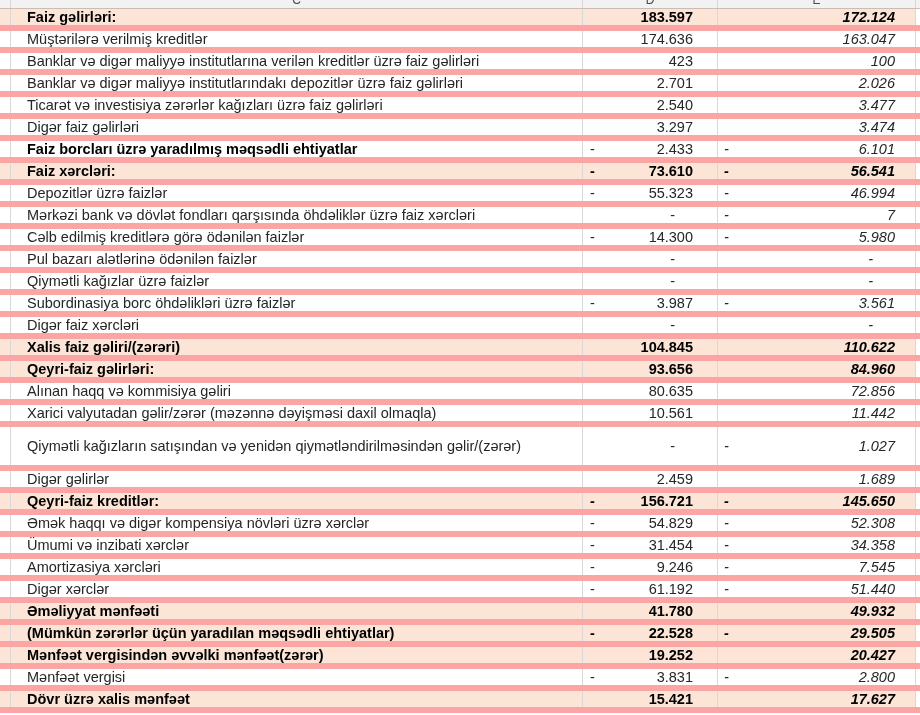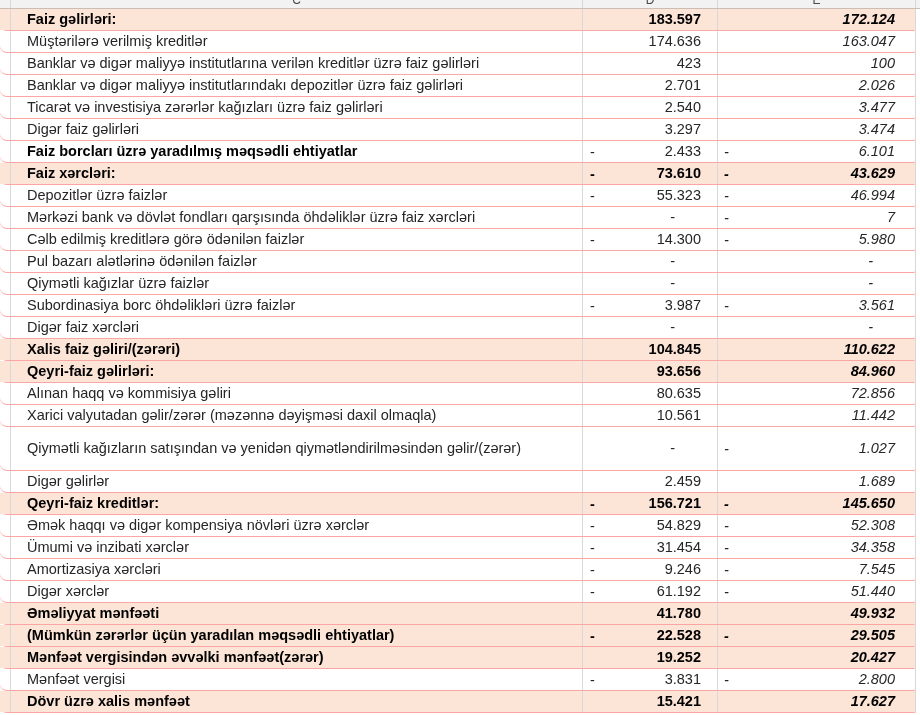--- a/index.html
+++ b/index.html
@@ -14,28 +14,28 @@
   .colheads .hc{box-sizing:border-box;border-right:1px solid #d8d8d8;
                 display:flex;justify-content:center;overflow:hidden;}
   .colheads .hc span{font-size:12px;line-height:14px;color:#4a4a52;margin-top:-7px;}
   .hc.w-sliver{width:11px;}
   .hc.w-label{width:572px;}
   .hc.w-d{width:135px;}
   .hc.w-e{width:198px;}
   .hc.w-fill{width:4px;border-right:none;}
 
   
-  .row{display:flex;height:22px;box-sizing:border-box;border-bottom:1px solid #fca5a5;background:#fff;border-radius:7px;}
+  .row{display:flex;height:22px;box-sizing:border-box;border-bottom:6px solid #fca5a5;background:#fff;}
   .row.tall{height:44px;}
   .cell{box-sizing:border-box;border-right:1px solid #d8d8d8;height:100%;
         display:flex;align-items:center;overflow:hidden;}
   .cell.sliver{width:11px;}
   .cell.label{width:572px;padding-left:16px;}
   .cell.numcell{position:relative;justify-content:flex-end;}
-  .cell.d{width:135px;padding-right:16px;}
+  .cell.d{width:135px;padding-right:24px;}
   .cell.e{width:198px;padding-right:20px;font-style:italic;}
   .cell.filler{width:4px;border-right:none;background:#fff !important;}
 
   .row.fill .sliver,.row.fill .label,.row.fill .d,.row.fill .e{background:#fce4d6;}
 
   .label-txt{font-size:14.5px;color:#262626;white-space:nowrap;line-height:17px;}
   .row.tall .label-txt{white-space:normal;line-height:19px;}
   .val,.minus{font-size:14.5px;color:#262626;line-height:17px;}
   .minus{position:absolute;left:7px;top:50%;transform:translateY(-50%);}
   .cell.e .minus{left:6px;}
@@ -180,21 +180,21 @@
     <div class="cell sliver"></div>
     <div class="cell label">
       <span class="label-txt">Faiz xərcləri:</span>
     </div>
     <div class="cell numcell d">
       <span class="minus">-</span>
       <span class="val">73.610</span>
     </div>
     <div class="cell numcell e">
       <span class="minus">-</span>
-      <span class="val">43.629</span>
+      <span class="val">56.541</span>
     </div>
     <div class="cell filler"></div>
   </div>
 
   <div class="row">
     <div class="cell sliver"></div>
     <div class="cell label">
       <span class="label-txt">Depozitlər üzrə faizlər</span>
     </div>
     <div class="cell numcell d">

